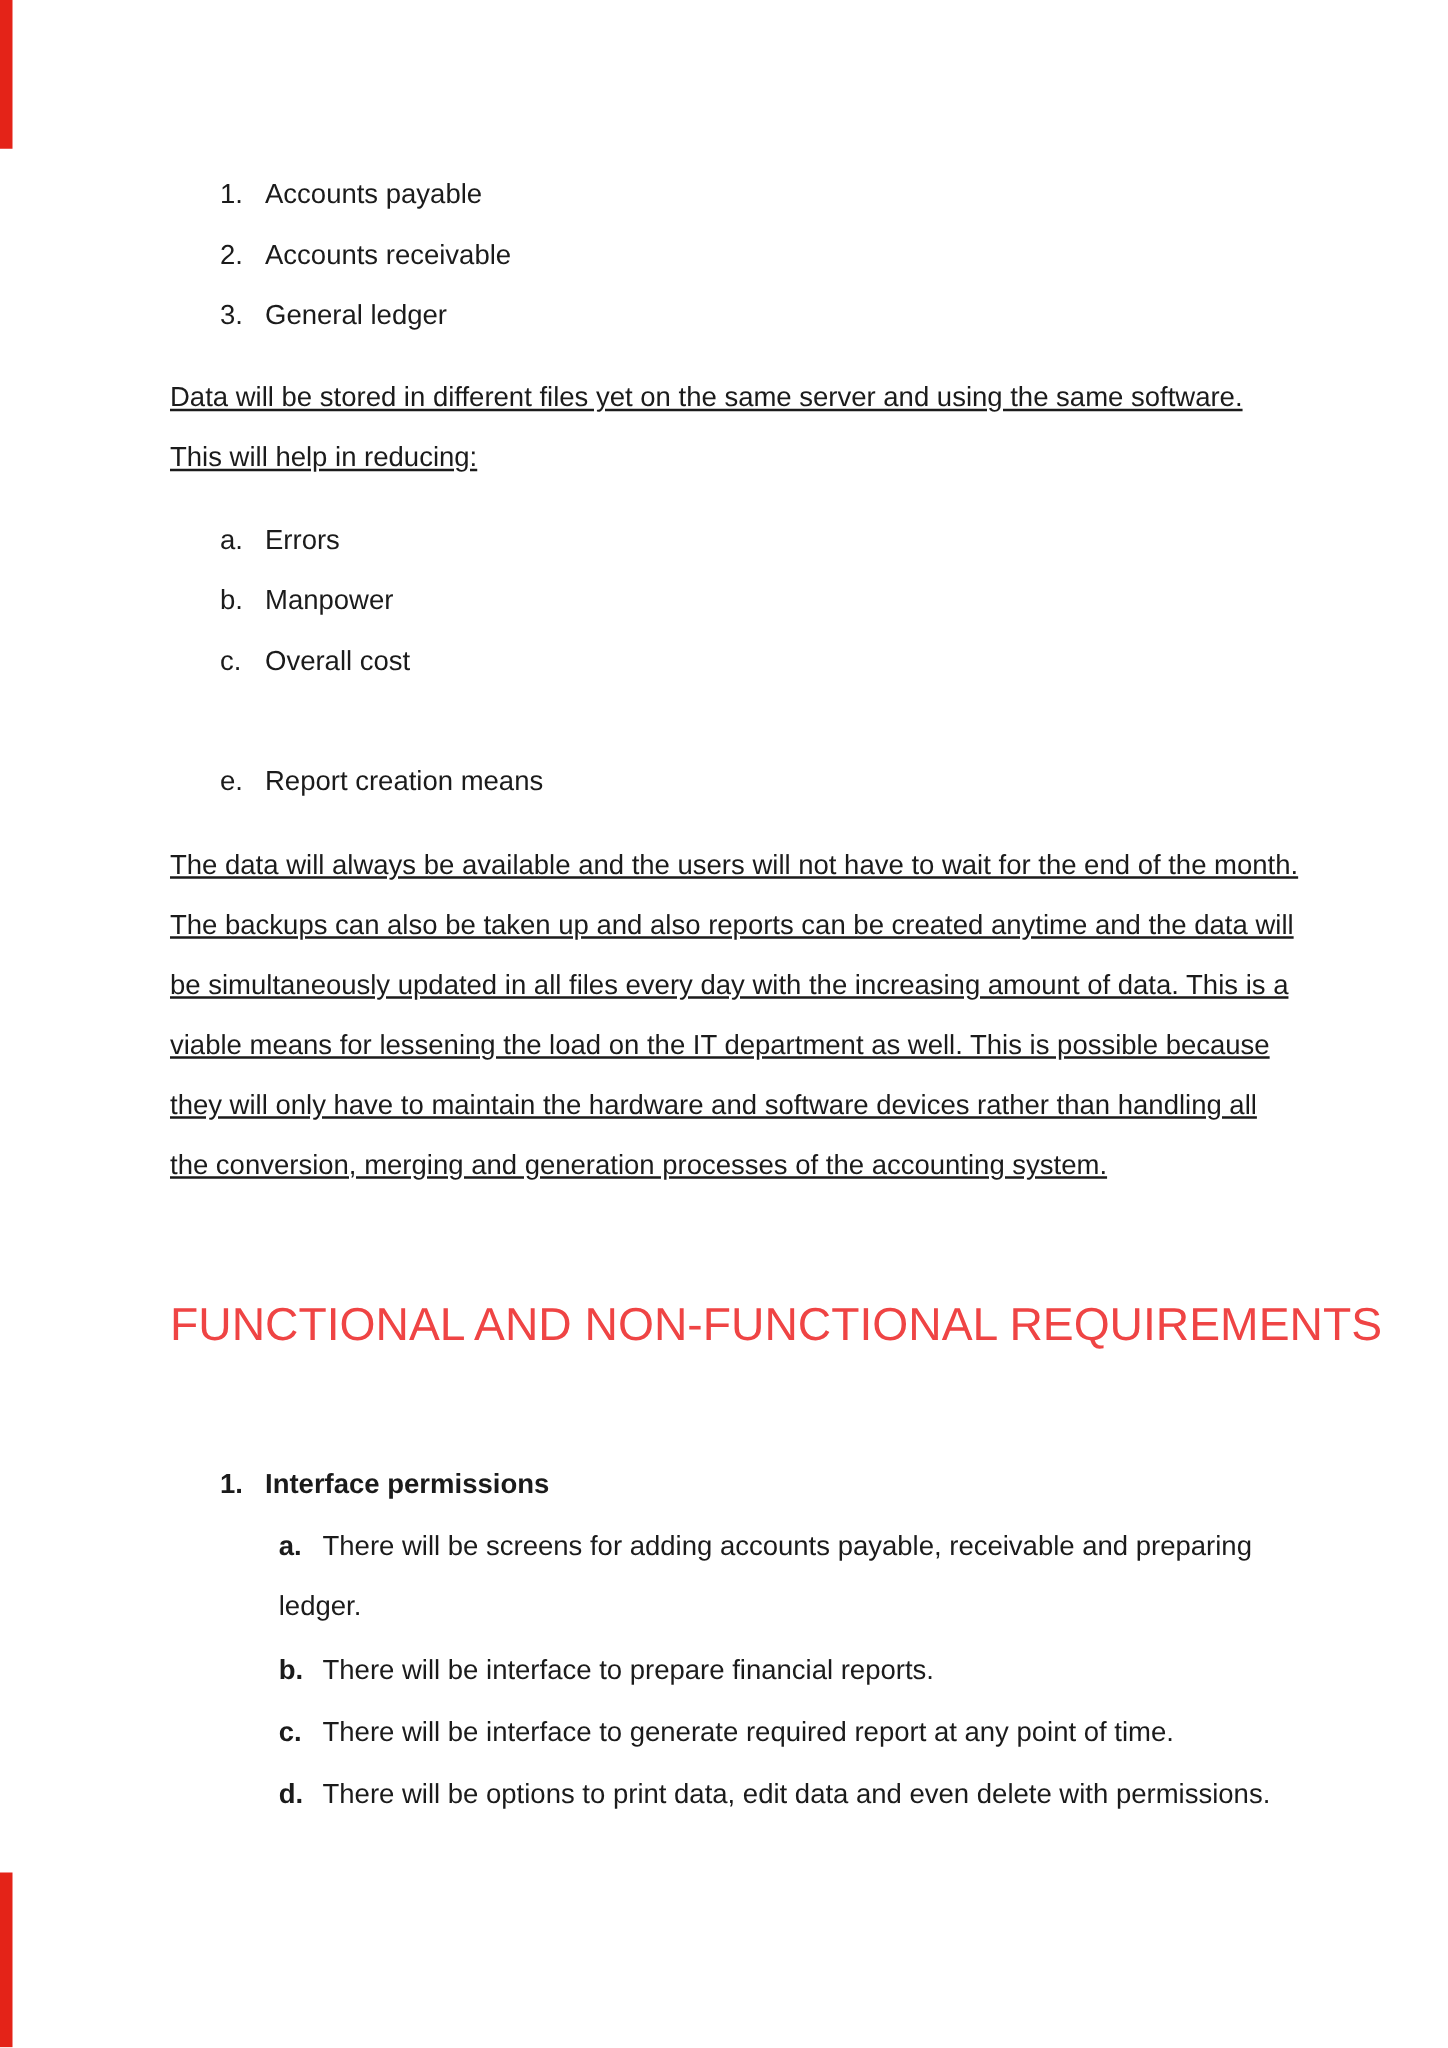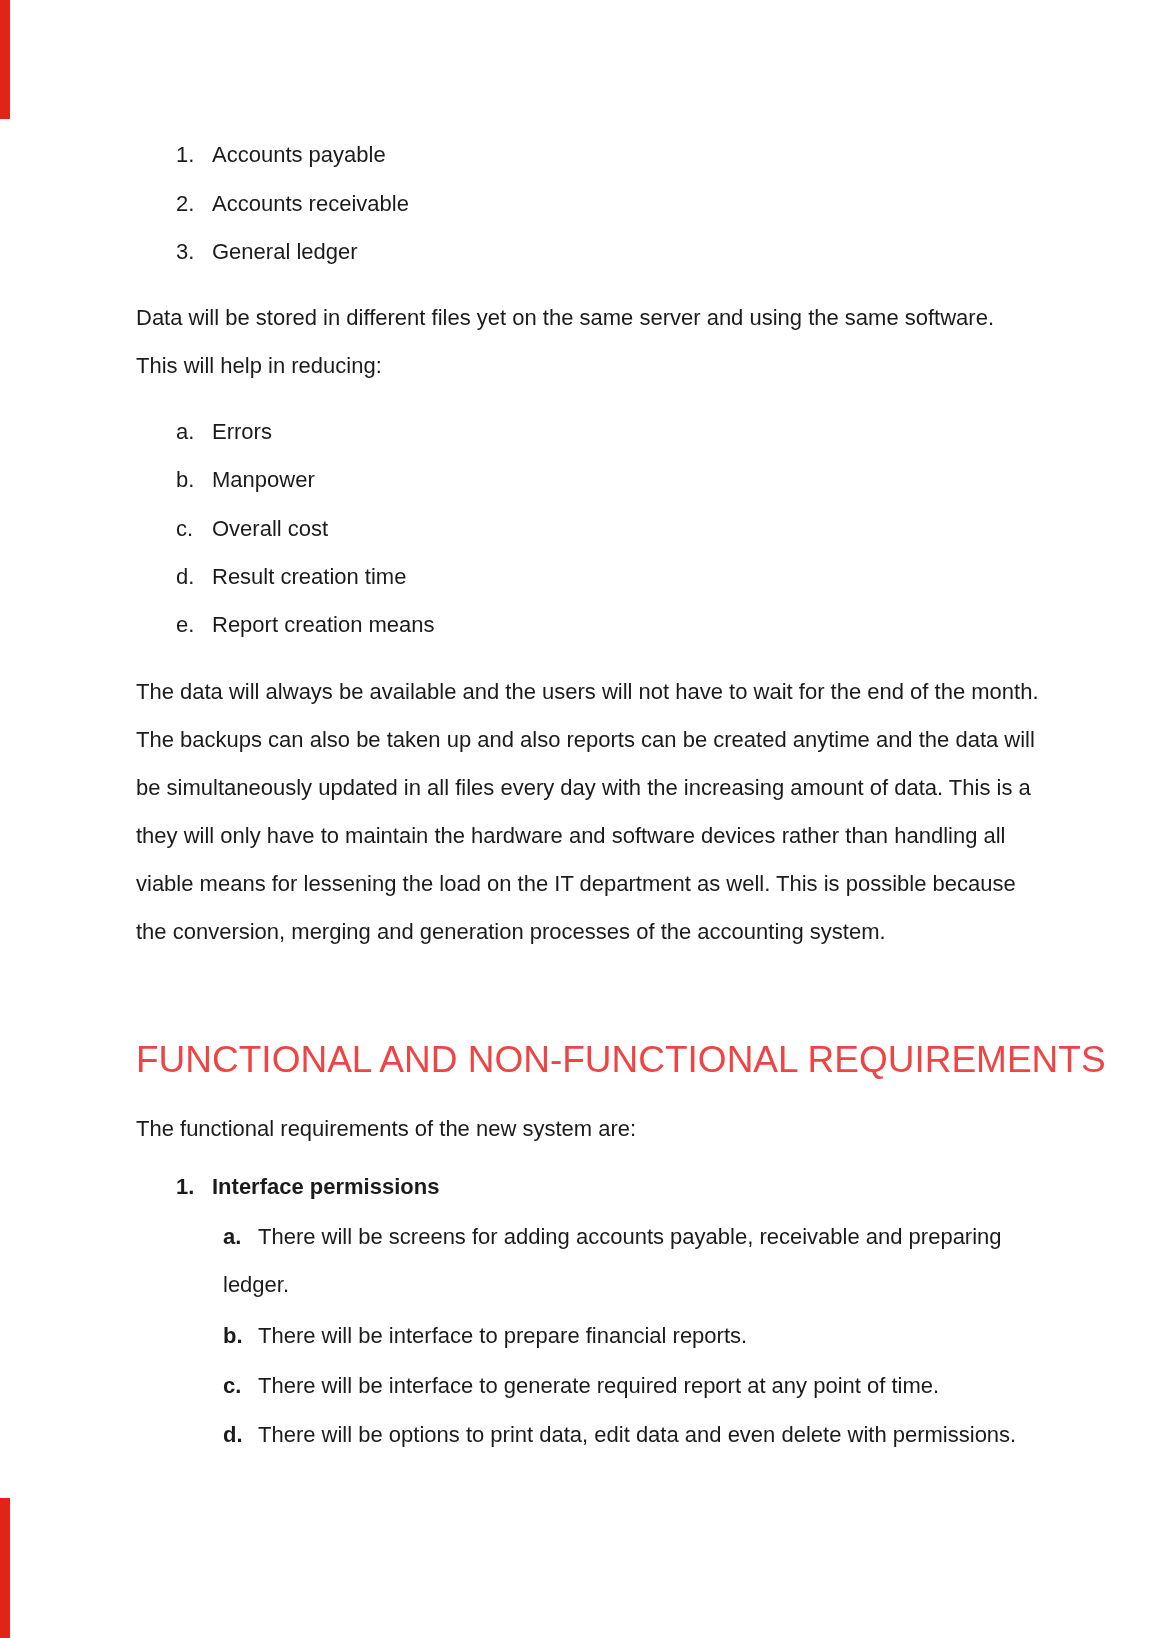--- a/index.html
+++ b/index.html
@@ -33,21 +33,21 @@
     position: absolute;
     left: 136px;
     top: 1036px;
     font-size: 37px;
     line-height: 48px;
     white-space: nowrap;
     color: #ef4444;
     font-weight: normal;
     margin: 0;
   }
-  .multiline div { white-space: nowrap; }
+  .multiline div { white-space: nowrap; text-decoration: underline; }
   .edge-mark {
     position: absolute;
     left: 0;
     width: 10px;
     background: #e42318;
   }
   .edge-mark.top { top: 0; height: 119px; }
   .edge-mark.bottom { top: 1498px; height: 140px; }
 </style>
 </head>
@@ -75,39 +75,35 @@
 
   <div class="row l1" style="top:408px">
     <span class="m1">a.</span><span>Errors</span>
   </div>
   <div class="row l1" style="top:456px">
     <span class="m1">b.</span><span>Manpower</span>
   </div>
   <div class="row l1" style="top:505px">
     <span class="m1">c.</span><span>Overall cost</span>
   </div>
-  <div class="row l1" style="top:553px">
-    <span class="m1">d.</span><span>Result creation time</span>
-  </div>
   <div class="row l1" style="top:601px">
     <span class="m1">e.</span><span>Report creation means</span>
   </div>
 
   <div class="row para multiline" style="top:668px">
     <div>The data will always be available and the users will not have to wait for the end of the month.</div>
     <div>The backups can also be taken up and also reports can be created anytime and the data will</div>
     <div>be simultaneously updated in all files every day with the increasing amount of data. This is a</div>
+    <div>viable means for lessening the load on the IT department as well. This is possible because</div>
     <div>they will only have to maintain the hardware and software devices rather than handling all</div>
-    <div>viable means for lessening the load on the IT department as well. This is possible because</div>
     <div>the conversion, merging and generation processes of the accounting system.</div>
   </div>
 
   <h1 class="heading">FUNCTIONAL AND NON-FUNCTIONAL REQUIREMENTS</h1>
 
-  <div class="row para" style="top:1105px">The functional requirements of the new system are:</div>
 
   <div class="row l1 bold" style="top:1163px">
     <span class="m1">1.</span><span>Interface permissions</span>
   </div>
 
   <div class="row l2" style="top:1213px">
     <span class="m2 bold">a.</span><span>There will be screens for adding accounts payable, receivable and preparing</span>
     <div style="">ledger.</div>
   </div>
   <div class="row l2" style="top:1362px">

